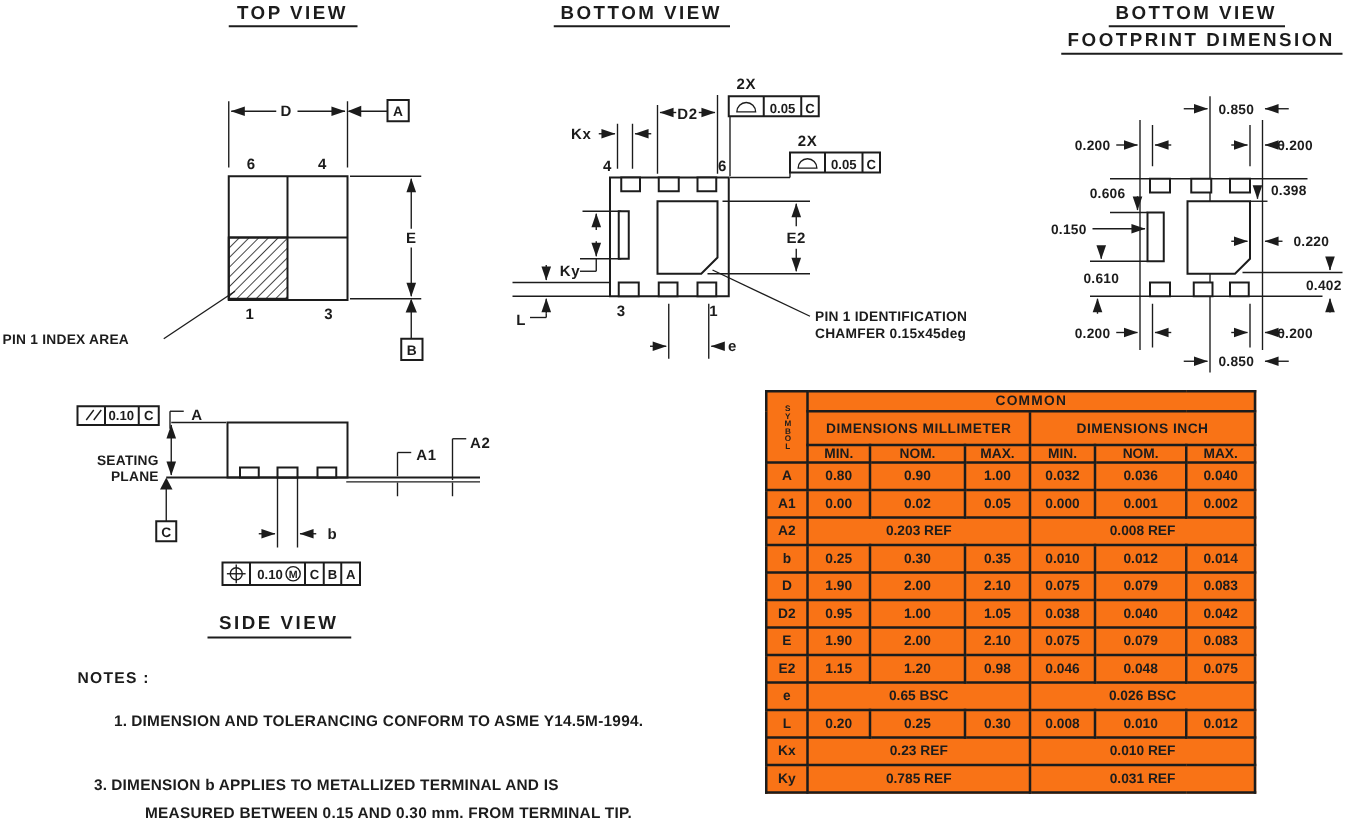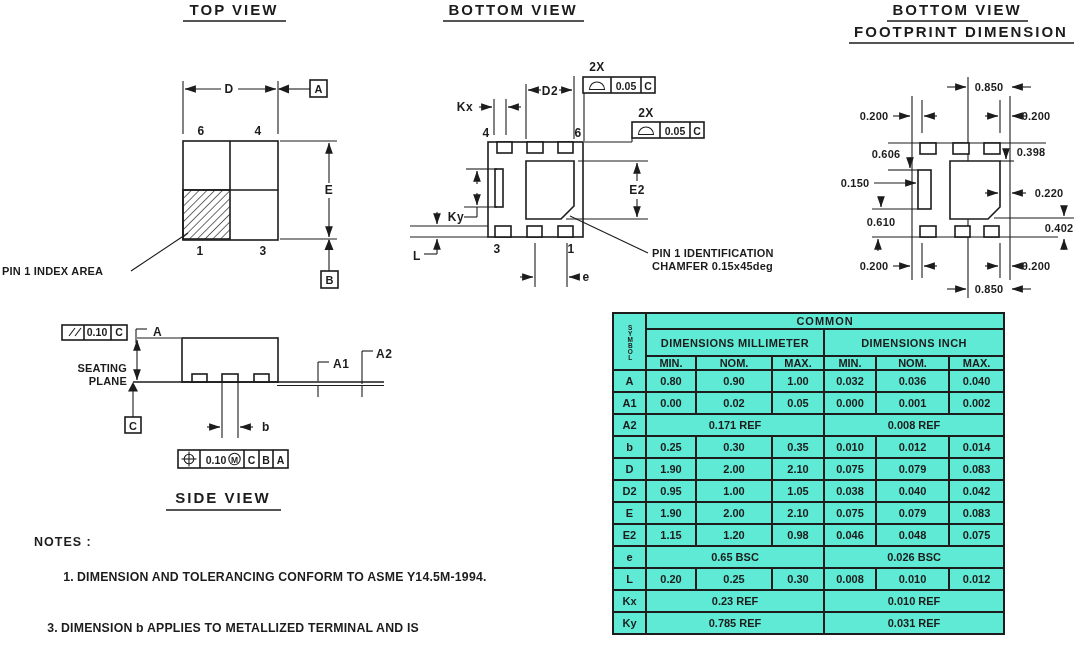--- a/index.html
+++ b/index.html
@@ -11,32 +11,32 @@
   .lbl{font-size:12px;letter-spacing:.5px;}
   .sm{font-size:11px;letter-spacing:.2px;}
   .xs{font-size:10.5px;}
   .ln{stroke:#1c1c1c;stroke-width:1.6;fill:none;}
   .lw{stroke:#1c1c1c;stroke-width:1.6;fill:#ffffff;}
   .tn{stroke:#1c1c1c;stroke-width:1.1;fill:none;}
   .fillink{fill:#1c1c1c;stroke:none;}
 
   
   #dimtable{position:absolute;left:612px;top:312px;width:391px;border-collapse:collapse;
-            table-layout:fixed;background:#5eead4;}
+            table-layout:fixed;background:#f97316;}
   #dimtable td{border:2px solid #1c1c1c;text-align:center;vertical-align:middle;
                font:bold 11px "Liberation Sans",sans-serif;padding:0;color:#1c1c1c;}
   #dimtable tr.datarow{height:22px;}
   #dimtable .hd1{height:16px;font-size:12px;letter-spacing:1px;}
   #dimtable .hd2{height:27px;font-size:10.5px;letter-spacing:.4px;padding-left:48px;}
   #dimtable .hd3{height:12px;font-size:10px;}
   .vert{writing-mode:vertical-lr;text-orientation:upright;font-size:6.5px;line-height:1;
         letter-spacing:-1px;margin:0 auto;font-weight:bold;}
 
   
-  .abslabel{position:absolute;white-space:nowrap;font-weight:bold;color:#1c1c1c;}
+  .abslabel{position:absolute;white-space:nowrap;font-weight:bold;color:#1c1c1c;margin-left:28px;}
   #notes-heading{left:34px;top:535px;font-size:12.5px;letter-spacing:1px;}
   .note-line{font-size:12.3px;letter-spacing:.2px;text-align:center;}
   .nnum{display:inline-block;width:17px;}
 </style>
 </head>
 <body>
 
 <div id="sheet">
 
 <svg width="1080" height="660" viewBox="0 0 1080 660">
@@ -394,21 +394,21 @@
           <td>A1</td>
           <td>0.00</td>
           <td>0.02</td>
           <td>0.05</td>
           <td>0.000</td>
           <td>0.001</td>
           <td>0.002</td>
         </tr>
   <tr class="datarow">
           <td>A2</td>
-          <td colspan="3">0.171  REF</td>
+          <td colspan="3">0.203  REF</td>
           <td colspan="3">0.008  REF</td>
         </tr>
   <tr class="datarow">
           <td>b</td>
           <td>0.25</td>
           <td>0.30</td>
           <td>0.35</td>
           <td>0.010</td>
           <td>0.012</td>
           <td>0.014</td>
@@ -476,14 +476,17 @@
 </tbody>
     </table>
 
 <div class="abslabel" id="notes-heading">NOTES :</div>
 <div class="abslabel note-line" style="left:60px;top:570px;">
   <span class="nnum">1.</span><span>DIMENSION AND TOLERANCING CONFORM TO ASME Y14.5M-1994.</span>
 </div>
 <div class="abslabel note-line" style="left:44px;top:621px;">
   <span class="nnum">3.</span><span>DIMENSION b APPLIES TO METALLIZED TERMINAL AND IS</span>
 </div>
-
+<div class="abslabel note-line" style="left:88px;top:643px;">
+  <span>MEASURED BETWEEN 0.15 AND 0.30 mm. FROM TERMINAL TIP.</span>
 </div>
 
+</div>
+
 </body></html>

